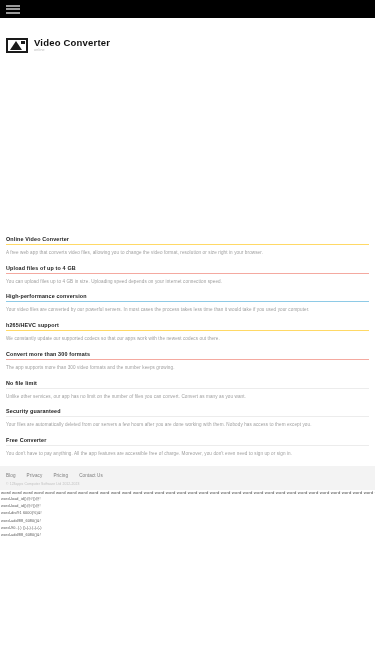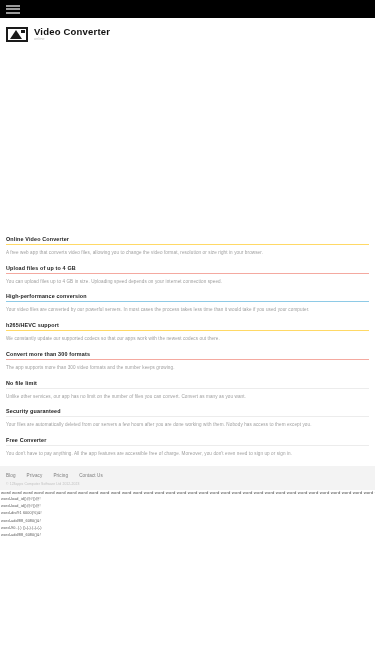--- a/index.html
+++ b/index.html
@@ -20,21 +20,21 @@
   .hamburger {
     width: 14px; height: 9px;
     display: flex; flex-direction: column; justify-content: space-between;
     cursor: pointer;
   }
   .hamburger i { display: block; height: 2px; background: #9a9a9a; border-radius: 0; }
   .topbar-shadow { height: 3px; background: #ffffff; }
 
   
   .brand {
-    display: flex; align-items: flex-start;
+    display: flex; align-items: flex-end;
     padding: 6px 0 0 6px;
     height: 32px;
   }
   .brand-logo {
     width: 22px; height: 15px; flex: 0 0 auto;
     background: #ffffff; border: 2px solid #1a1a1a;
     position: relative; overflow: hidden; margin-right: 6px;
   }
   .brand-logo::before {
     content: ""; position: absolute;

